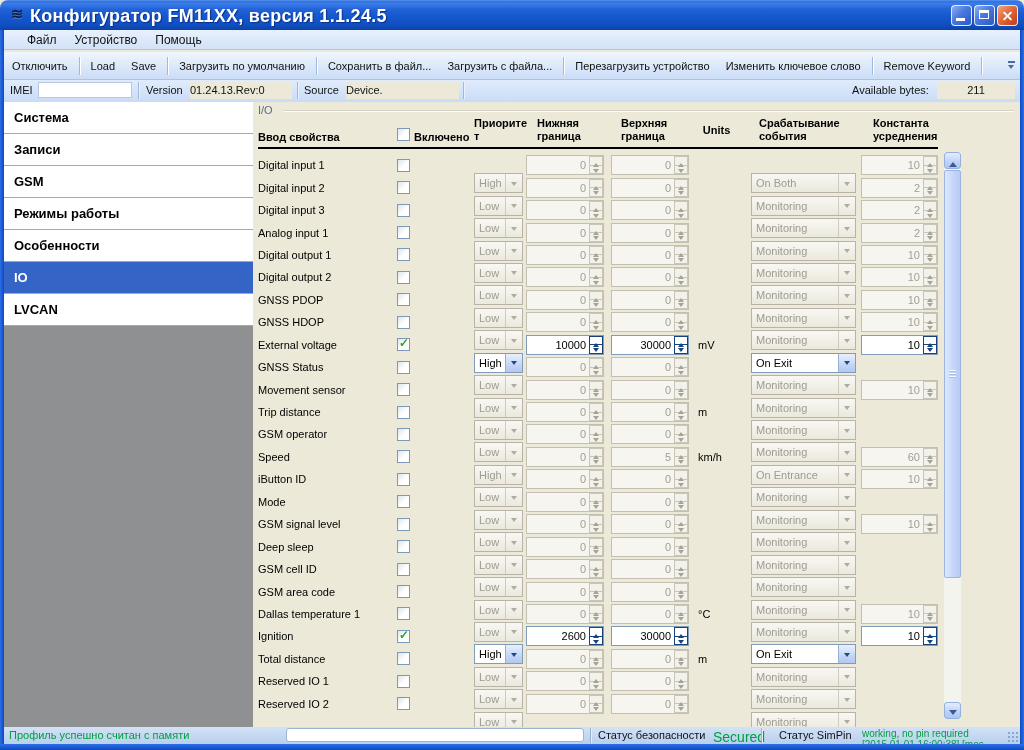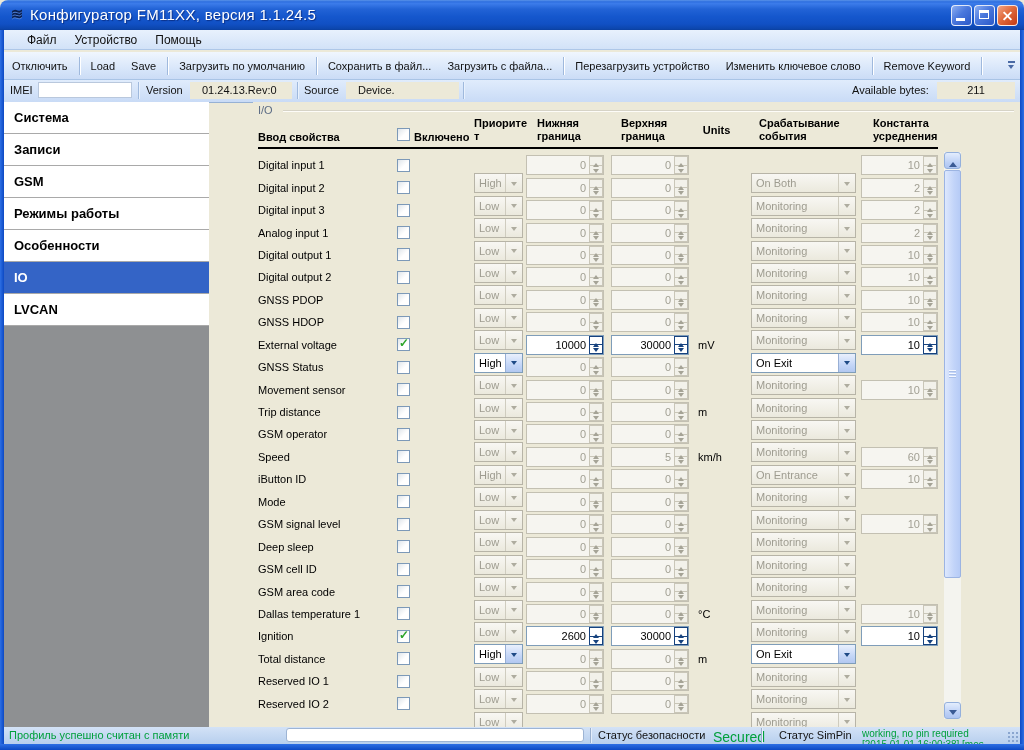--- a/index.html
+++ b/index.html
@@ -3,21 +3,21 @@
 <meta charset="utf-8">
 <style>
   html,body{margin:0;padding:0;background:#fff;}
   body{width:1024px;height:750px;font-family:"Liberation Sans",sans-serif;-webkit-font-smoothing:antialiased;}
   .win{position:relative;width:1024px;height:750px;background:#ece9d8;overflow:hidden;}
 
   
   .titlebar{position:absolute;top:0;left:0;width:1024px;height:30px;border-radius:8px 8px 0 0;
     background:linear-gradient(180deg,#5a93e8 0%,#2e6fe0 6%,#3c7cea 12%,#2263d6 30%,#1557cd 55%,#1150c4 80%,#0c46ad 96%,#0a3f9e 100%);}
   .app-icon{position:absolute;left:8px;top:4px;width:18px;height:20px;color:#0a1f4e;font-size:15px;font-weight:bold;line-height:20px;text-align:center;text-shadow:0 1px 0 rgba(255,255,255,.25);}
-  .title-text{position:absolute;left:30px;top:6px;font-size:15px;font-weight:normal;color:#fff;text-shadow:1px 1px 1px #0a3088;letter-spacing:.3px;white-space:nowrap;}
+  .title-text{position:absolute;left:30px;top:6px;font-size:18px;font-weight:bold;color:#fff;text-shadow:1px 1px 1px #0a3088;letter-spacing:.3px;white-space:nowrap;}
   .win-btns{position:absolute;top:5px;right:6px;display:flex;gap:2px;}
   .wbtn{position:relative;width:21px;height:21px;border-radius:4px;border:1px solid rgba(255,255,255,.85);box-sizing:border-box;}
   .wbtn.min,.wbtn.max{background:linear-gradient(135deg,#8caef2 0%,#4a78dd 45%,#2a59c8 100%);}
   .wbtn.close{background:linear-gradient(135deg,#f2a484 0%,#e06a3c 45%,#c23a14 100%);}
   .g-min{position:absolute;left:4px;bottom:4px;width:9px;height:3px;background:#fff;}
   .g-max{position:absolute;left:4px;top:4px;width:10px;height:9px;box-sizing:border-box;border:1px solid #fff;border-top-width:3px;}
   .g-x1,.g-x2{position:absolute;left:4px;top:9px;width:11px;height:2px;background:#fff;}
   .g-x1{transform:rotate(45deg);} .g-x2{transform:rotate(-45deg);}
 
   .lborder,.rborder{position:absolute;top:30px;bottom:0;width:4px;background:linear-gradient(90deg,#2d6fe4,#0c49c4);}
@@ -32,25 +32,25 @@
     background:linear-gradient(#f0f6fe,#d5e4f9 70%,#cbdcf6);border-bottom:1px solid #a9c4e6;}
   .tb-btn{font-size:11px;color:#111;padding:4px 8px;white-space:nowrap;}
   .tb-sep{width:1px;height:18px;background:#9fb9dd;box-shadow:1px 0 0 #fff;margin:0 3px;}
   .tb-overflow{margin-left:auto;margin-right:2px;width:12px;height:20px;position:relative;}
   .tb-overflow::after{content:"";position:absolute;left:2px;top:9px;border:3px solid transparent;border-top:4px solid #4a6aa5;}
   .tb-overflow::before{content:"";position:absolute;left:2px;top:5px;width:7px;height:2px;background:#4a6aa5;}
 
   .infobar{position:absolute;top:80px;left:4px;right:4px;height:22px;background:linear-gradient(#e0ecfc,#c9dbf6);border-bottom:1px solid #96b1d4;}
   .infobar .lbl{position:absolute;top:4px;font-size:11px;color:#111;white-space:nowrap;}
   .info-input{position:absolute;top:2px;height:16px;background:#fff;border:1px solid #b9c8dd;box-sizing:border-box;}
-  .info-box{position:absolute;top:2px;height:17px;background:#ece9d8;font-size:11px;color:#111;padding:2px 12px;box-sizing:border-box;white-space:nowrap;}
+  .info-box{position:absolute;top:2px;height:17px;background:#ece9d8;font-size:11px;color:#111;padding:2px 0;box-sizing:border-box;white-space:nowrap;}
   .ib-sep{position:absolute;top:2px;width:1px;height:17px;background:#9fb9dd;box-shadow:1px 0 0 #e8f1fd;}
 
   
-  .sidebar{position:absolute;top:102px;left:4px;width:205px;bottom:23px;background:#8e9092;}
+  .sidebar{position:absolute;top:102px;left:4px;width:249px;bottom:23px;background:#8e9092;}
   .side-item{height:31px;line-height:31px;background:#fff;border-bottom:1px solid #a9a9a9;font-size:13px;font-weight:bold;color:#000;padding-left:10px;}
   .side-item.selected{background:#3464c6;color:#fff;}
 
   
   .main{position:absolute;top:102px;left:253px;right:4px;bottom:23px;background:#ece9d8;overflow:hidden;}
   .io-caption{position:absolute;left:5px;top:2px;font-size:11px;color:#5c6c85;}
   .fs-line{position:absolute;left:30px;top:8px;right:6px;height:1px;background:#d6d3c6;box-shadow:0 1px 0 #fdfcf8;}
   .h{position:absolute;font-size:11px;font-weight:bold;color:#000;line-height:13px;}
   .h-prio{word-break:break-all;}
   .hline{position:absolute;left:5px;top:45px;width:680px;height:2px;background:#000;}

